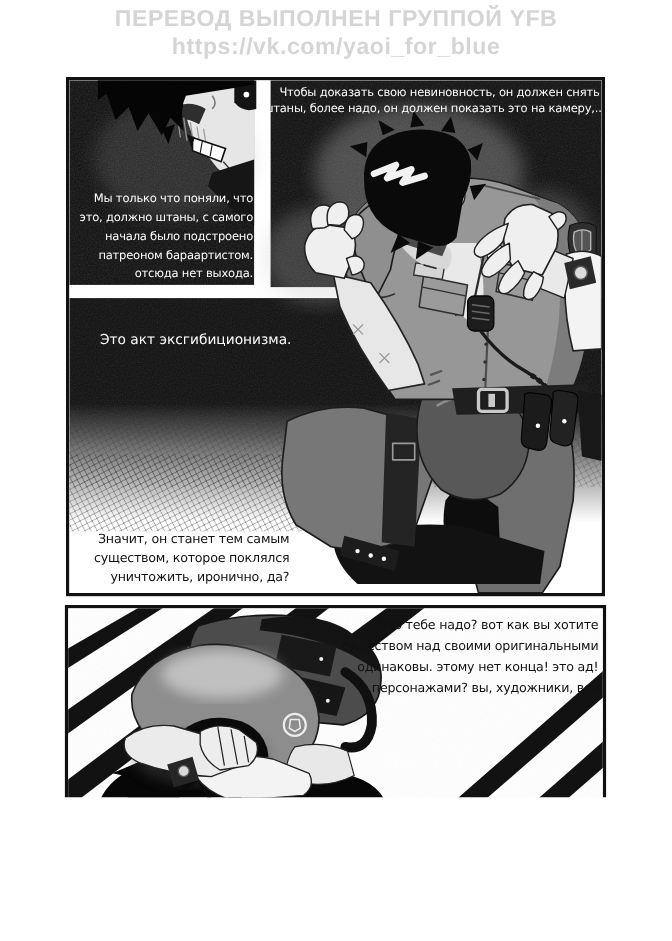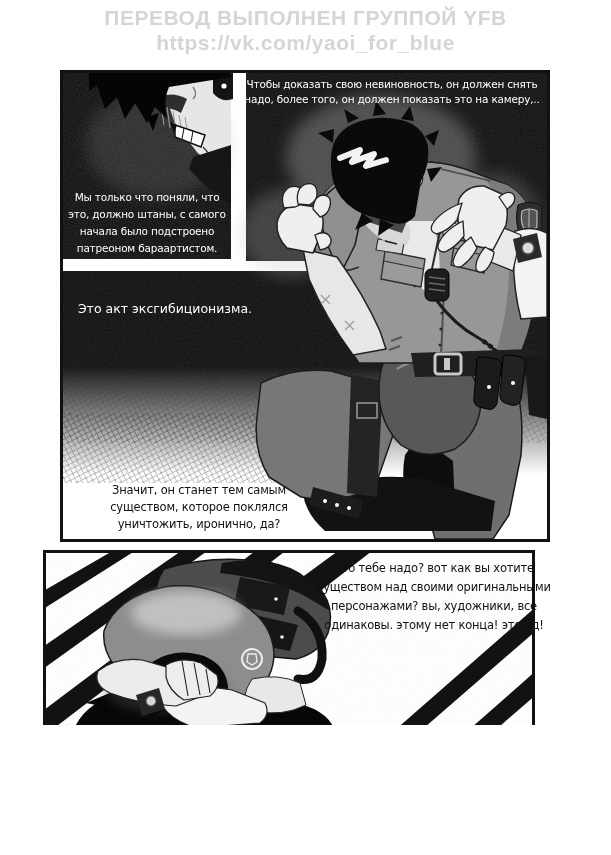--- a/index.html
+++ b/index.html
@@ -5,29 +5,29 @@
   html,body{margin:0;padding:0;background:#ffffff;}
   .page{position:relative;width:611px;height:725px;background:#ffffff;overflow:hidden;
         font-family:"DejaVu Sans",sans-serif;}
   
   .wm{position:absolute;left:0;top:5px;width:611px;text-align:center;
       font-family:"Liberation Sans",sans-serif;font-weight:bold;
       font-size:21px;line-height:25px;color:#d5d5d5;letter-spacing:.5px;}
   
   .panel{position:absolute;border:3px solid #111;background:#fff;}
   .panel1{left:60px;top:70px;width:484px;height:466px;}
-  .panel2{left:43px;top:550px;width:486px;height:227px;}
+  .panel2{left:59px;top:550px;width:486px;height:227px;}
   .panel svg{position:absolute;left:0;top:0;display:block;}
   
   .cap{position:absolute;text-align:center;}
-  .cap span{display:block;white-space:nowrap;}
+  .cap span{display:block;white-space:nowrap;text-align:right;}
   .cap-white{color:#fff;}
-  .cap-black{color:#111;padding-left:36px;}
+  .cap-black{color:#111;}
   .narr-top{left:176px;top:4px;width:306px;font-size:10.5px;line-height:15px;letter-spacing:-0.2px;}
-  .inset-cap{left:1px;top:116px;width:166px;font-size:10.5px;line-height:17px;letter-spacing:-0.2px;}
+  .inset-cap{left:1px;top:100px;width:166px;font-size:10.5px;line-height:17px;letter-spacing:-0.2px;}
   .mid-cap{left:2px;top:228px;width:200px;font-size:12.5px;line-height:16px;}
   .bot-cap{left:0px;top:409px;width:200px;font-size:11.5px;line-height:17px;letter-spacing:-0.2px;}
   .p2-cap{left:222px;top:6px;width:260px;font-size:11.5px;line-height:19px;letter-spacing:-0.2px;}
 </style>
 </head>
 <body>
 
 <div class="page">
 
   <div class="wm">
@@ -195,21 +195,21 @@
         <circle cx="352" cy="108" r="2.4" fill="#111"></circle>
         <path d="M 268,92 Q 266,62 290,51 Q 312,41 338,47 Q 360,52 365,73 Q 367,92 358,108 L 352,143 Q 344,153 330,150 L 300,141 Q 282,133 274,118 Q 268,106 268,92 Z" fill="#0a0a0a"></path>
         <path d="M 270,70 L 255,60 L 271,56 Z M 285,50 L 281,36 L 296,45 Z M 310,43 L 313,28 L 323,41 Z M 338,46 L 347,33 L 351,48 Z M 362,63 L 376,57 L 371,73 Z M 364,96 L 379,94 L 368,109 Z" fill="#0a0a0a"></path>
         <path d="M 299,140 L 292,157 L 310,148 Z M 317,146 L 315,163 L 331,152 Z" fill="#0a0a0a"></path>
         <path d="M 277,85 L 297,77 L 289,89 L 311,81 L 303,93 L 323,87" stroke="#f2f2f2" stroke-width="6" fill="none" stroke-linejoin="round" stroke-linecap="round"></path>
       </g>
     </svg>
 
     <div class="cap cap-white narr-top">
       <span>Чтобы доказать свою невиновность, он должен снять</span>
-      <span>надо, более того, он должен показать это на камеру,..</span>
+      <span>штаны, более надо, он должен показать это на камеру,..</span>
     </div>
     <div class="cap cap-white inset-cap">
       <span>Мы только что поняли, что</span>
       <span>это, должно штаны, с самого</span>
       <span>начала было подстроено</span>
       <span>патреоном бараартистом.</span>
       <span>отсюда нет выхода.</span>
     </div>
     <div class="cap cap-white mid-cap">
       <span>Это акт эксгибиционизма.</span>
@@ -274,18 +274,18 @@
         <path d="M 90,142 L 113,135 L 119,156 L 96,163 Z" fill="#262626"></path>
         <circle cx="105" cy="148" r="5" fill="#d8d8d8" stroke="#555" stroke-width="1.2"></circle>
         <path d="M 120,112 Q 136,103 155,110 L 171,122 Q 175,134 164,143 L 138,147 Q 123,138 120,124 Z" fill="#ededed" stroke="#222" stroke-width="1.2"></path>
         <path d="M 136,108 L 142,143 M 148,110 L 154,142 M 160,116 L 164,140" stroke="#222" stroke-width="1.1" fill="none"></path>
       </g>
     </svg>
 
     <div class="cap cap-black p2-cap">
       <span>Что тебе надо? вот как вы хотите</span>
       <span>существом над своими оригинальными</span>
+      <span>одинаковы. этому нет конца! это ад!</span>
       <span>персонажами? вы, художники, все</span>
-      <span>одинаковы. этому нет конца! это ад!</span>
     </div>
   </div>
 
 </div>
 
 </body></html>

